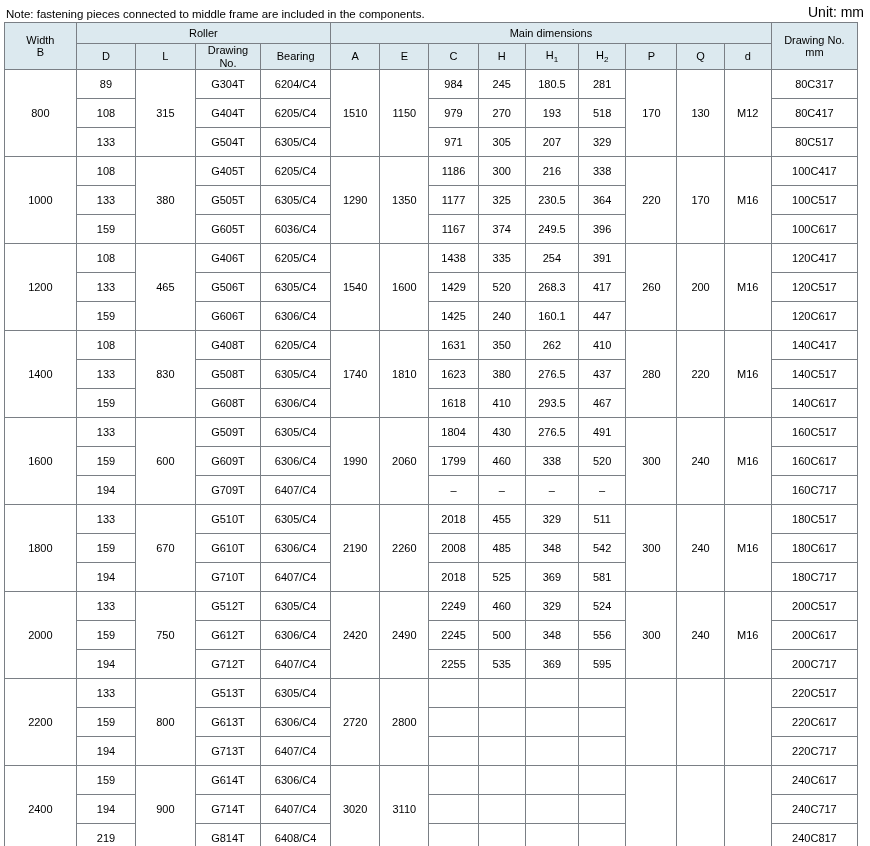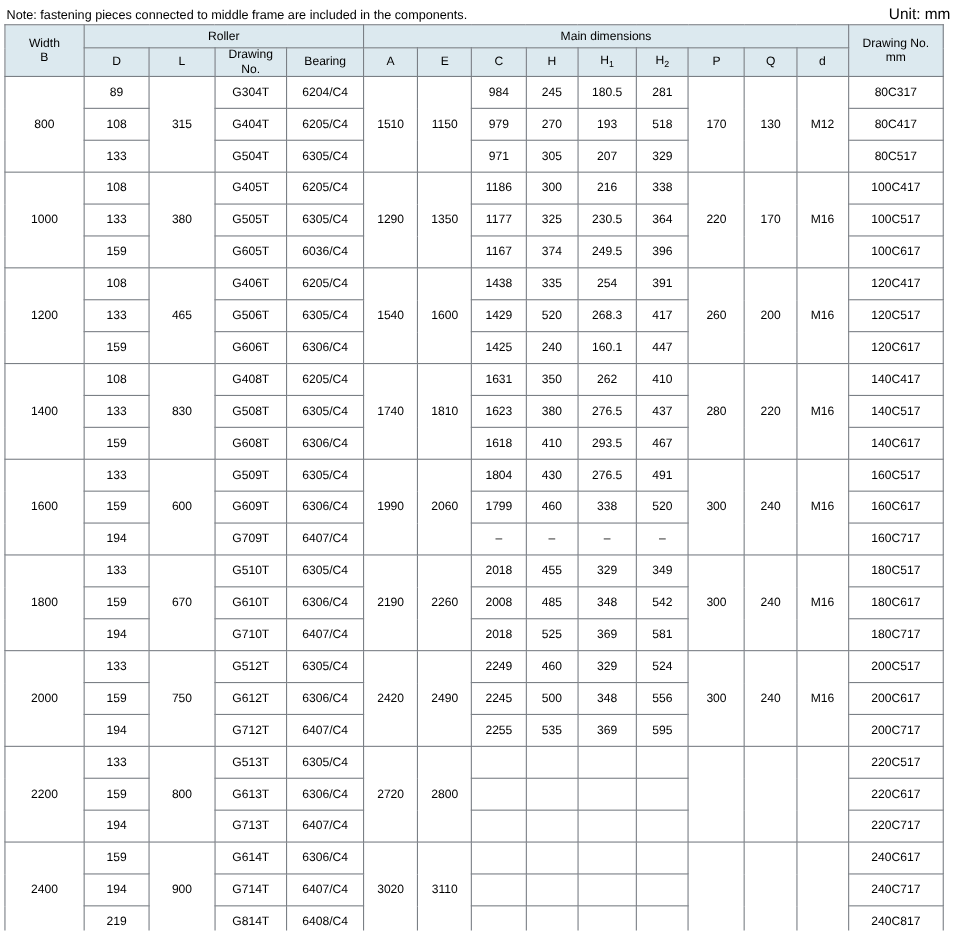--- a/index.html
+++ b/index.html
@@ -338,21 +338,21 @@
           <td rowspan="3">1800</td>
           <td>133</td>
           <td rowspan="3">670</td>
           <td>G510T</td>
           <td>6305/C4</td>
           <td rowspan="3">2190</td>
           <td rowspan="3">2260</td>
           <td>2018</td>
           <td>455</td>
           <td>329</td>
-          <td>349</td>
+          <td>511</td>
           <td rowspan="3">300</td>
           <td rowspan="3">240</td>
           <td rowspan="3">M16</td>
           <td>180C517</td>
         </tr>
         <tr>
           <td>159</td>
           <td>G610T</td>
           <td>6306/C4</td>
           <td>2008</td>

